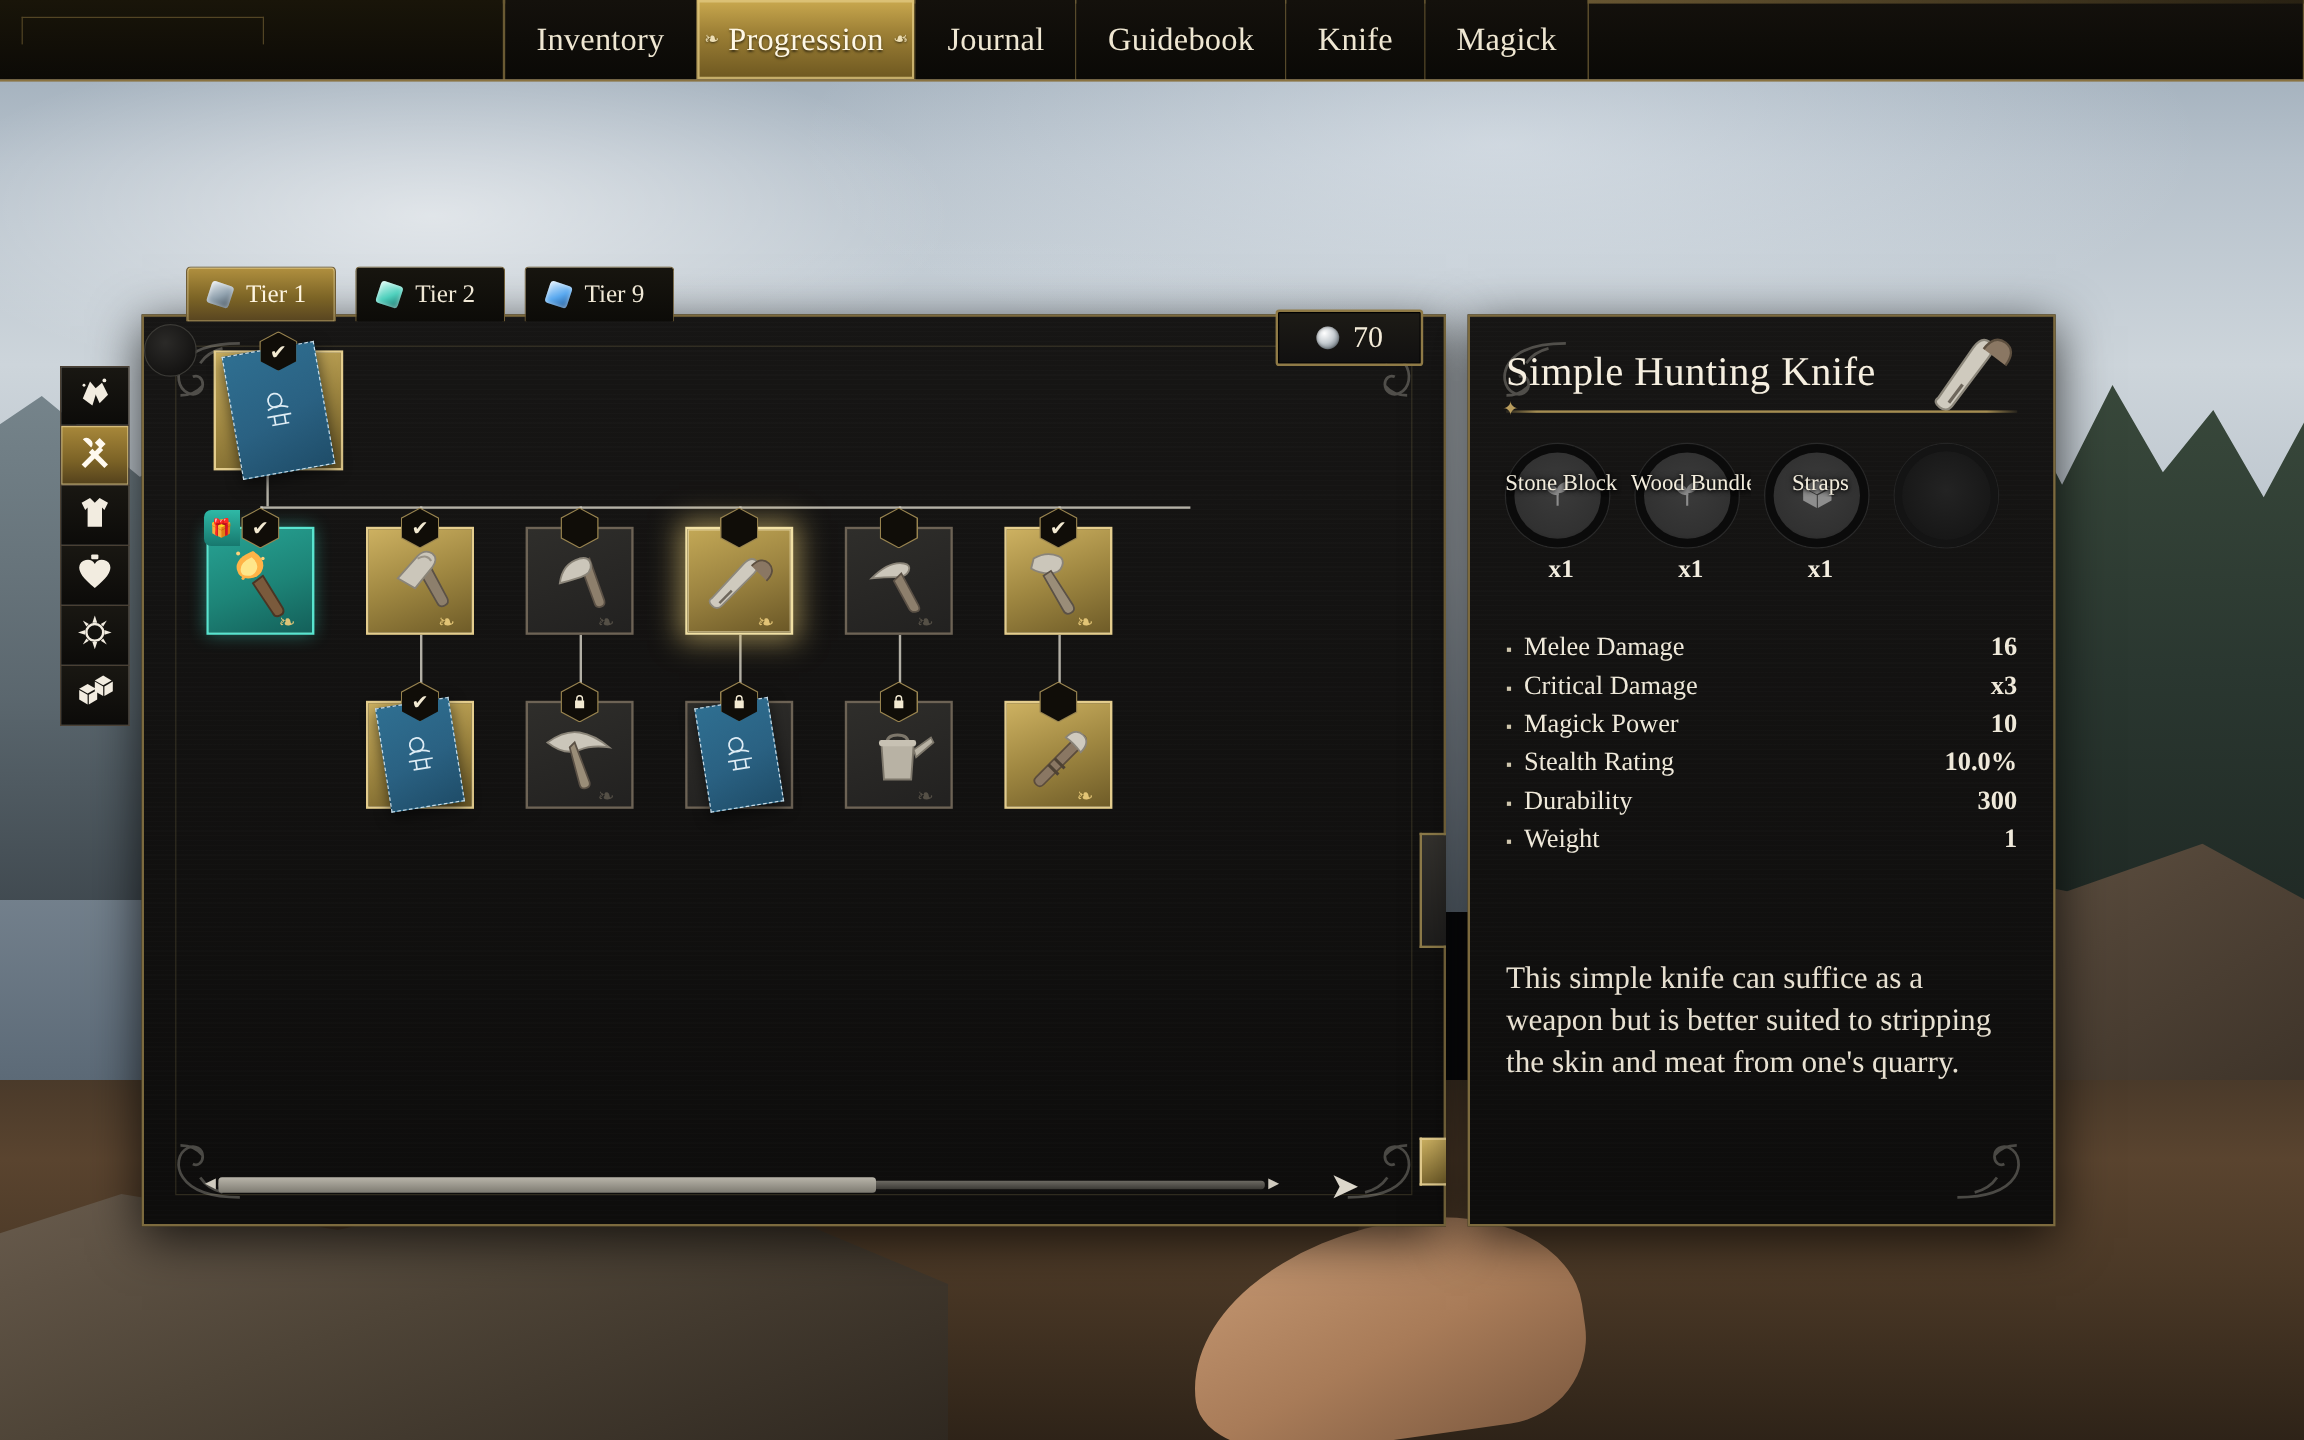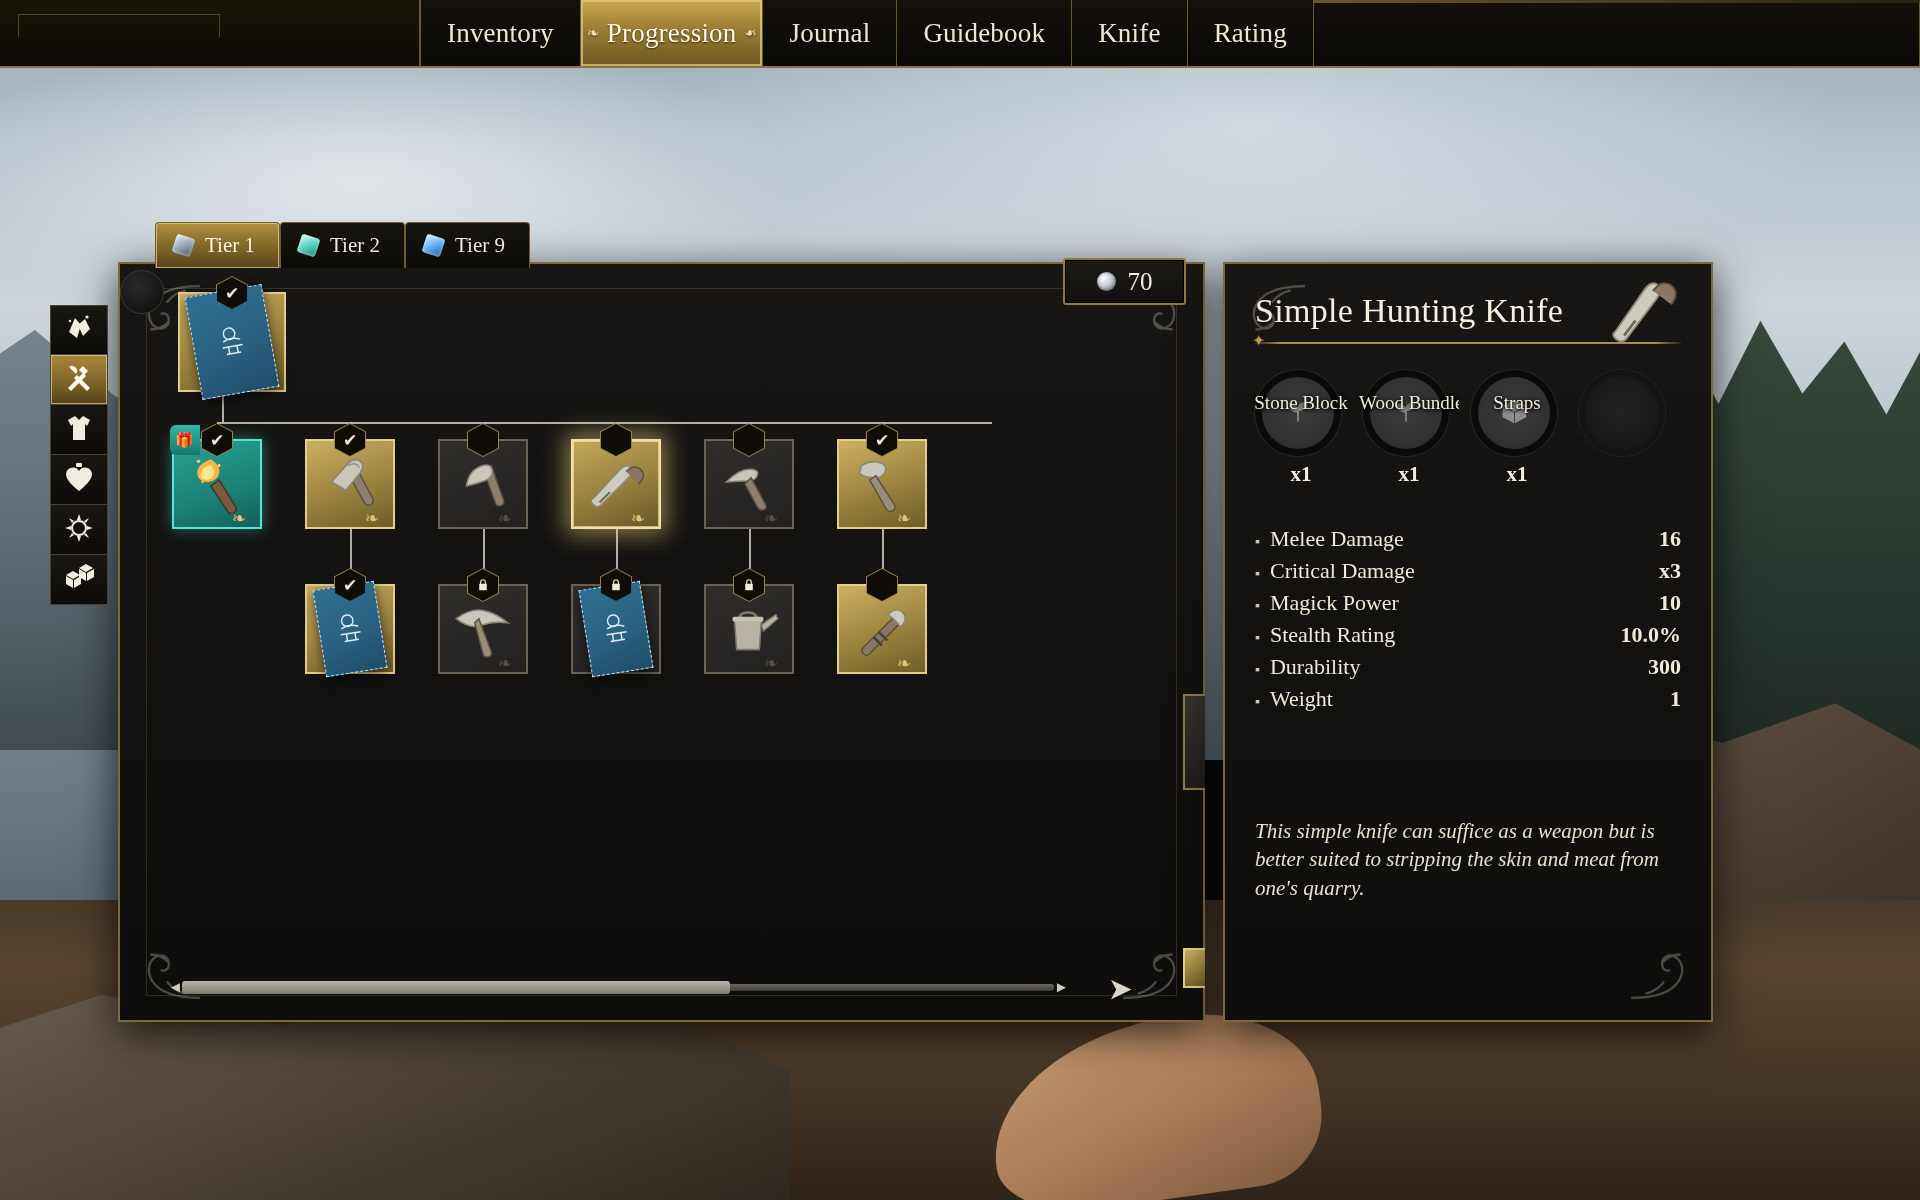--- a/index.html
+++ b/index.html
@@ -118,21 +118,21 @@
   }
 
   
   #tier-tabs { position: absolute; left: 155px; top: 222px; display:flex; z-index: 30; }
   .tier-tab {
     display:flex; align-items:center; gap:12px;
     padding: 10px 24px 10px 18px; min-width: 125px;
     color:#f0e8d6; font-size:21px; cursor:pointer;
     background: linear-gradient(180deg,#17150f,#0c0b08);
     border:1px solid #6f5c34; border-bottom:none; border-radius: 4px 4px 0 0;
-    margin-right: 0;
+    margin-right: 16px;
   }
   .tier-tab.active {
     background: linear-gradient(180deg,#b1903f 0%, #7d6526 55%, #574420 100%);
     color:#fff6e2; box-shadow: inset 0 0 0 1px rgba(232,209,146,.7);
   }
   .gem { width:19px; height:19px; display:inline-block; border-radius:3px;
     transform: rotate(18deg); box-shadow: inset 0 0 4px rgba(255,255,255,.6); }
   .gem.t1 { background: linear-gradient(140deg,#e9eef2,#8fa0ad 55%,#45525c); }
   .gem.t2 { background: linear-gradient(140deg,#d9fbf4,#4fd0bd 55%,#17726a); }
   .gem.t3 { background: linear-gradient(140deg,#dff0ff,#5aa9ef 55%,#1e5796); }
@@ -313,21 +313,21 @@
     background: radial-gradient(circle at 50% 45%, #232323, #161616 70%, #111 100%); }
 
   .stats { margin-top:36px; }
   .stat { display:flex; align-items:baseline; color:#efe9da; font-size:22px; padding:3px 0; }
   .stat .bullet { color:#cfc6ad; font-size:14px; margin-right:10px; }
   .stat .k { flex:1; }
   .stat .v { font-weight:bold; }
 
   .desc {
     position:absolute; left:30px; right:30px; bottom:118px;
-    color:#e8e1d2; font-size:21px; font-style:italic; line-height:1.35;
+    color:#e8e1d2; font-size:26px; line-height:1.35;
   }
   .learn-btn {
     position:absolute; left:30px; right:30px; bottom:34px; height:54px;
     display:flex; align-items:center; justify-content:center; gap:10px;
     background: linear-gradient(180deg,#262420,#151412);
     border:2px solid #c6a862; color:#f7f0dd; font-size:25px; cursor:pointer;
     box-shadow: inset 0 1px 0 rgba(255,255,255,.08);
   }
   .learn-btn .coin { width:17px; height:17px; }
 </style>
@@ -349,21 +349,21 @@
 </div>
 
 <div id="topbar">
   <div class="tb-deco"></div>
   <div class="menu" id="menu">
       <div class="menu-item">Inventory</div>
       <div class="menu-item active">Progression</div>
       <div class="menu-item">Journal</div>
       <div class="menu-item">Guidebook</div>
       <div class="menu-item">Knife</div>
-      <div class="menu-item">Rating</div>
+      <div class="menu-item">Magick</div>
     </div>
   <div class="tb-fill"></div>
 </div>
 
 <div id="tier-tabs">
     <div class="tier-tab active">
       <span class="gem t1"></span>
       <span>Tier 1</span>
     </div>
     <div class="tier-tab">

